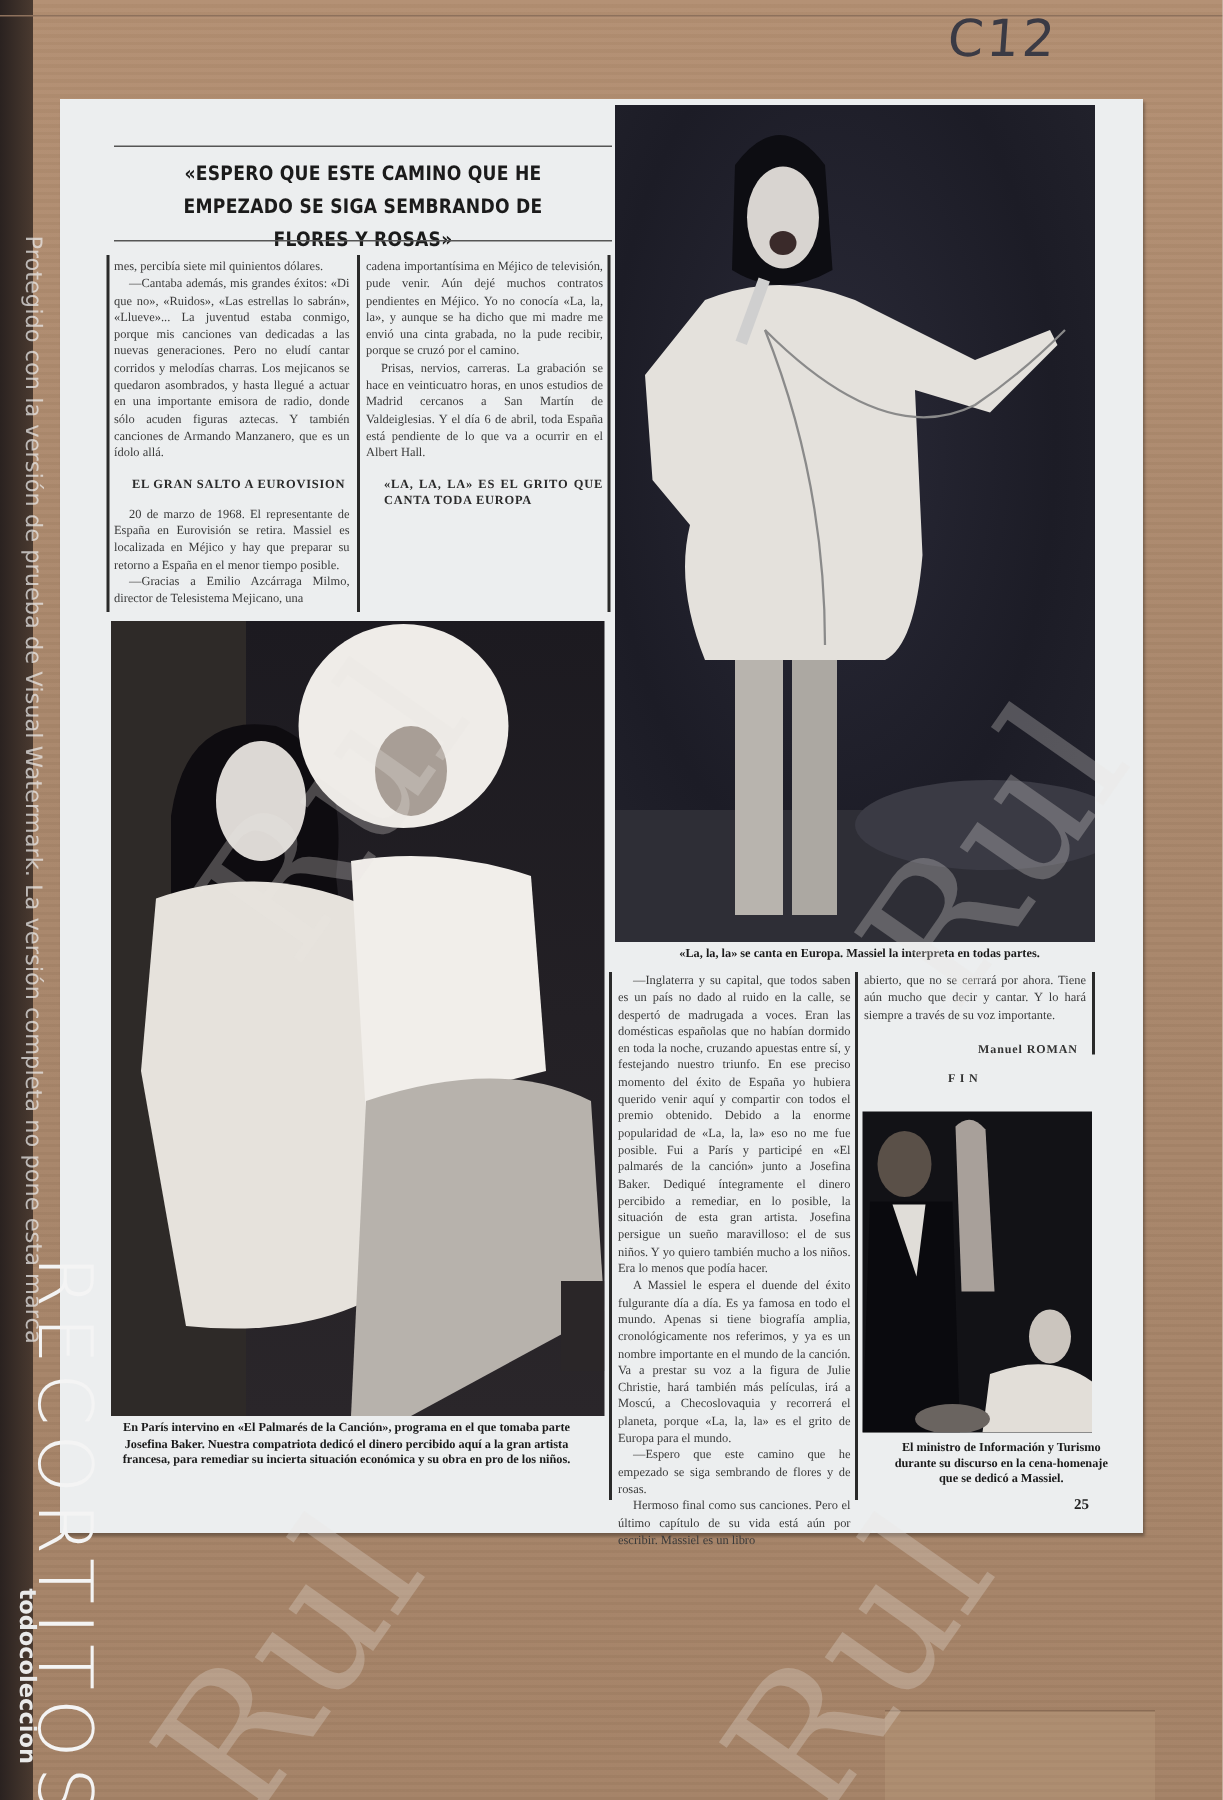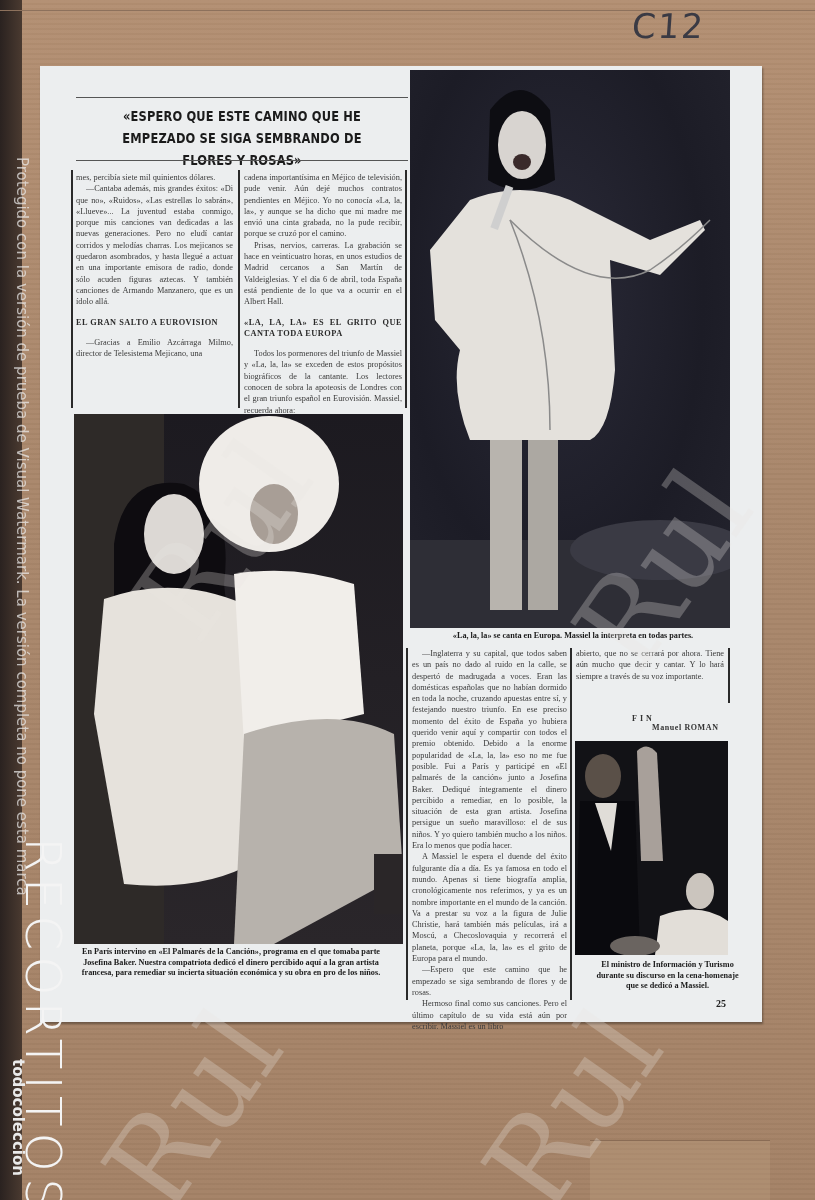--- a/index.html
+++ b/index.html
@@ -14,30 +14,30 @@
   .handwrite{position:absolute;left:632px;top:6px;font-family:"DejaVu Sans",sans-serif;font-size:34px;color:#3a3a44;letter-spacing:2px;transform:skewX(-4deg);}
   .topline{position:absolute;left:0;top:0;width:815px;height:10px;border-bottom:1px solid #8d715c;}
 
   .page{position:absolute;left:40px;top:66px;width:722px;height:956px;background:#eceeef;
         box-shadow:1px 2px 2px rgba(0,0,0,0.35);}
   .rule{position:absolute;height:1px;background:#555;}
   .headline{position:absolute;left:78px;top:106px;width:328px;text-align:center;
     font-family:"DejaVu Sans",sans-serif;font-weight:bold;font-size:13.3px;line-height:22px;color:#1b1b1b;letter-spacing:0.2px;transform:scaleX(0.86);transform-origin:center top;}
   .col{position:absolute;font-size:8.3px;line-height:11.3px;color:#3a3a3a;text-align:justify;}
   .col p{margin:0;text-indent:10px;}
-  .col h3{margin:9px 0 9px 0;font-size:8.3px;font-weight:bold;color:#2a2a2a;letter-spacing:0.5px;}
+  .col h3{margin:9px 0 9px 12px;font-size:8.3px;font-weight:bold;color:#2a2a2a;letter-spacing:0.5px;}
   .vbar{position:absolute;width:2px;background:#2a2a2a;}
 
   .photo{position:absolute;overflow:hidden;}
   .photo1{left:410px;top:70px;width:320px;height:558px;background:radial-gradient(ellipse at 45% 40%,#2a2a38 0%,#1c1c26 60%,#24242e 100%);}
   .photo2{left:74px;top:414px;width:329px;height:530px;background:linear-gradient(180deg,#1c1a20,#2a262a);}
   .photo3{left:575px;top:741px;width:153px;height:214px;background:#121216;}
   .caption{position:absolute;font-weight:bold;font-size:8.2px;line-height:10.5px;color:#1a1a1a;text-align:center;}
   .pnum{position:absolute;left:716px;top:998px;font-weight:bold;font-size:10px;color:#222;}
-  .byline{position:absolute;left:652px;top:695px;font-size:8px;font-weight:bold;color:#333;letter-spacing:0.6px;margin-top:28px;}
+  .byline{position:absolute;left:652px;top:695px;font-size:8px;font-weight:bold;color:#333;letter-spacing:0.6px;}
   .fin{position:absolute;left:632px;top:714px;font-size:8px;font-weight:bold;color:#333;letter-spacing:3px;text-align:right;}
 
   .wm-side{position:absolute;left:-428px;top:598px;width:900px;transform:rotate(90deg);
     font-family:"DejaVu Sans",sans-serif;font-size:15px;color:rgba(235,235,235,0.72);white-space:nowrap;}
   .wm-big{position:absolute;left:-132px;top:983px;width:350px;transform:rotate(90deg);
     font-family:"DejaVu Sans",sans-serif;font-size:50px;font-weight:300;color:#f4f4f4;letter-spacing:6px;white-space:nowrap;}
   .wm-todo{position:absolute;left:-42px;top:1110px;width:120px;transform:rotate(90deg);
     font-family:"DejaVu Sans",sans-serif;font-size:15px;font-weight:bold;color:#eaeaea;white-space:nowrap;}
   .wm-diag{position:absolute;font-family:"DejaVu Serif",serif;font-size:120px;color:rgba(235,230,225,0.28);transform:rotate(-55deg);white-space:nowrap;}
 </style>
@@ -54,29 +54,29 @@
 
 <div class="rule" style="left:76px;top:97px;width:332px;"></div>
 <div class="headline">«ESPERO QUE ESTE CAMINO QUE HE EMPEZADO SE SIGA SEMBRANDO DE FLORES Y ROSAS»</div>
 <div class="rule" style="left:76px;top:160px;width:332px;"></div>
 
 <div class="vbar" style="left:71px;top:170px;height:238px;"></div>
 <div class="col" style="left:76px;top:172px;width:157px;">
   <p style="text-indent:0">mes, percibía siete mil quinientos dólares.</p>
   <p>—Cantaba además, mis grandes éxitos: «Di que no», «Ruidos», «Las estrellas lo sabrán», «Llueve»... La juventud estaba conmigo, porque mis canciones van dedicadas a las nuevas generaciones. Pero no eludí cantar corridos y melodías charras. Los mejicanos se quedaron asombrados, y hasta llegué a actuar en una importante emisora de radio, donde sólo acuden figuras aztecas. Y también canciones de Armando Manzanero, que es un ídolo allá.</p>
   <h3>EL GRAN SALTO A EUROVISION</h3>
+  <p>20 de marzo de 1968. El representante de España en Eurovisión se retira. Massiel es localizada en Méjico y hay que preparar su retorno a España en el menor tiempo posible.</p>
   <p>—Gracias a Emilio Azcárraga Milmo, director de Telesistema Mejicano, una</p>
 </div>
 
 <div class="vbar" style="left:238px;top:170px;height:238px;"></div>
 <div class="col" style="left:244px;top:172px;width:158px;">
   <p style="text-indent:0">cadena importantísima en Méjico de televisión, pude venir. Aún dejé muchos contratos pendientes en Méjico. Yo no conocía «La, la, la», y aunque se ha dicho que mi madre me envió una cinta grabada, no la pude recibir, porque se cruzó por el camino.</p>
   <p>Prisas, nervios, carreras. La grabación se hace en veinticuatro horas, en unos estudios de Madrid cercanos a San Martín de Valdeiglesias. Y el día 6 de abril, toda España está pendiente de lo que va a ocurrir en el Albert Hall.</p>
   <h3>«LA, LA, LA» ES EL GRITO QUE CANTA TODA EUROPA</h3>
-  <p>Todos los pormenores del triunfo de Massiel y «La, la, la» se exceden de estos propósitos biográficos de la cantante. Los lectores conocen de sobra la apoteosis de Londres con el gran triunfo español en Eurovisión. Massiel, recuerda ahora:</p>
 </div>
 <div class="vbar" style="left:405px;top:170px;height:238px;"></div>
 
 <div class="photo photo1">
   <svg width="320" height="558" viewBox="0 0 320 558">
     <rect x="0" y="470" width="320" height="88" fill="#2e2e36"></rect>
     <ellipse cx="250" cy="480" rx="90" ry="30" fill="#3a3a44"></ellipse>
     <path d="M80 40 Q110 0 140 40 L145 110 Q110 130 78 110 Z" fill="#0d0d12"></path>
     <ellipse cx="112" cy="75" rx="24" ry="34" fill="#d8d4d0"></ellipse>
     <ellipse cx="112" cy="92" rx="9" ry="8" fill="#3a2a2a"></ellipse>

